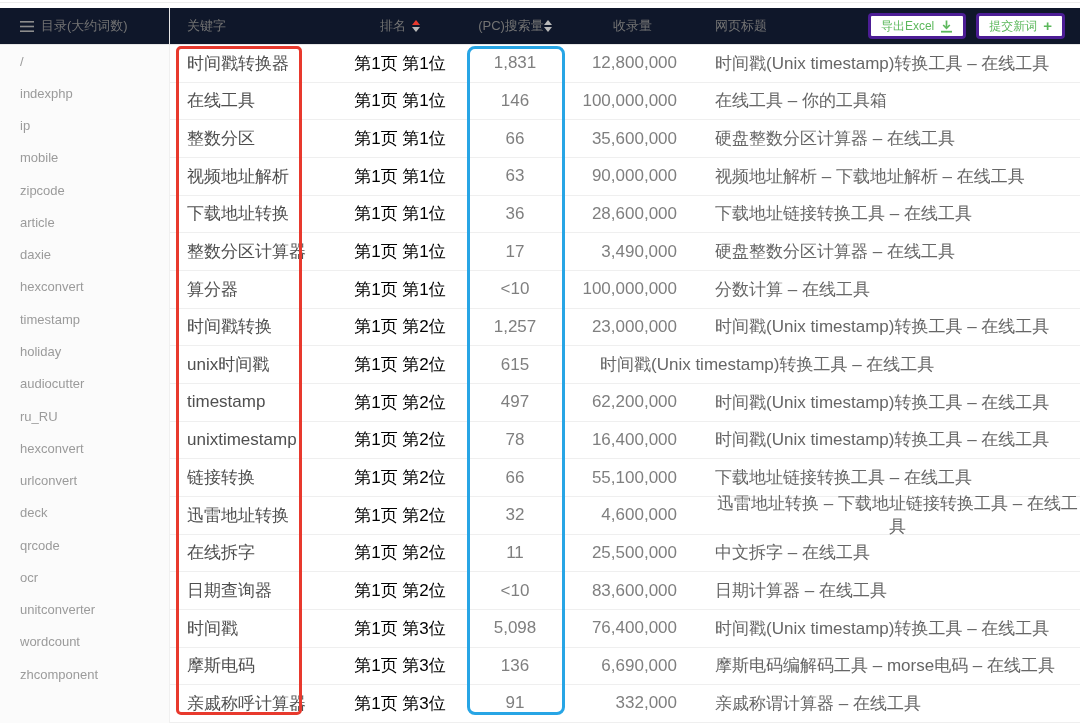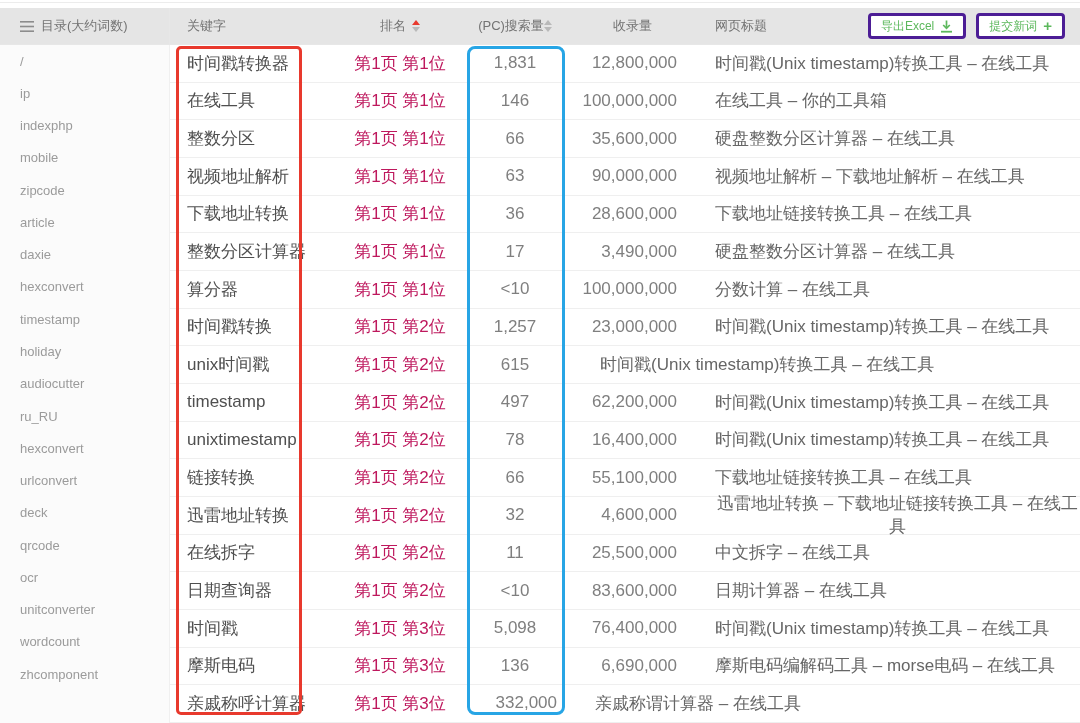--- a/index.html
+++ b/index.html
@@ -3,21 +3,21 @@
 <meta charset="utf-8">
 <style>
   * { margin:0; padding:0; box-sizing:border-box; }
   html,body { width:1080px; height:723px; overflow:hidden; background:#fff;
               font-family:"Liberation Sans","DejaVu Sans",sans-serif; }
   .page { position:relative; width:1080px; height:723px; background:#fff; }
   .topline { position:absolute; top:2px; left:0; width:1080px; height:1px; background:#ececec; }
 
   
   .header { position:absolute; top:8px; left:0; width:1080px; height:37px;
-            background:#e5e5e5; border-bottom:1px solid #e7e7e7;
+            background:#0f172a; border-bottom:1px solid #e7e7e7;
             display:flex; align-items:stretch; font-size:13px; color:#737373; }
   .h-cell { display:flex; align-items:center; }
   .h-sidebar { width:170px; padding-left:20px; border-right:1px solid #e7e7e7; gap:7px; }
   .h-kw    { width:175px; padding-left:17px; }
   .h-rank  { width:110px; justify-content:center; gap:6px; }
   .h-pc    { width:120px; justify-content:center; gap:0; }
   .h-idx   { width:115px; justify-content:center; }
   .h-title { flex:1; padding-left:25px; }
 
   .sorter { display:inline-flex; flex-direction:column; gap:2px; }
@@ -37,21 +37,21 @@
   .s-item { height:32.28px; display:flex; align-items:center; padding-left:20px;
             font-size:13px; color:#9b9b9b; cursor:pointer; }
 
   
   .tbody { position:absolute; top:45px; left:170px; width:910px; height:678px;
            display:flex; flex-direction:column; }
   .row { height:37.667px; display:flex; align-items:stretch; border-bottom:1px solid #efefef;
          font-size:17px; }
   .cell { display:flex; align-items:center; }
   .c-kw    { width:175px; padding-left:17px; color:#4f4f4f; }
-  .c-rank  { width:110px; justify-content:center; color:#be185d; cursor:pointer; }
+  .c-rank  { width:110px; justify-content:center; color:#000000; cursor:pointer; }
   .c-pc    { width:120px; justify-content:center; color:#7f7f7f; }
   .c-idx   { width:115px; justify-content:flex-end; padding-right:13px; color:#7f7f7f; }
   .c-title { flex:1; padding-left:25px; color:#666;text-align:center; }
 
   
   .anno { position:absolute; pointer-events:none; z-index:5; background:transparent; }
   .anno-red  { left:176px; top:46px; width:126px; height:669px;
                border:3px solid #e8392d; border-radius:5px; }
   .anno-blue { left:467px; top:46px; width:98px; height:669px;
                border:3px solid #27a5e5; border-radius:8px; }
@@ -107,22 +107,22 @@
       </button>
       <button class="btn">
         <span>提交新词</span>
         <span class="plus">+</span>
       </button>
     </div>
   </div>
 
   <div class="sidebar">
       <div class="s-item">/</div>
+      <div class="s-item">indexphp</div>
       <div class="s-item">ip</div>
-      <div class="s-item">indexphp</div>
       <div class="s-item">mobile</div>
       <div class="s-item">zipcode</div>
       <div class="s-item">article</div>
       <div class="s-item">daxie</div>
       <div class="s-item">hexconvert</div>
       <div class="s-item">timestamp</div>
       <div class="s-item">holiday</div>
       <div class="s-item">audiocutter</div>
       <div class="s-item">ru_RU</div>
       <div class="s-item">hexconvert</div>
@@ -267,20 +267,21 @@
     <div class="cell c-kw">摩斯电码</div>
     <div class="cell c-rank">第1页 第3位</div>
     <div class="cell c-pc">136</div>
     <div class="cell c-idx">6,690,000</div>
     <div class="cell c-title">摩斯电码编解码工具 – morse电码 – 在线工具</div>
   </div>
 
   <div class="row">
     <div class="cell c-kw">亲戚称呼计算器</div>
     <div class="cell c-rank">第1页 第3位</div>
+    <div class="cell c-pc">91</div>
     <div class="cell c-idx">332,000</div>
     <div class="cell c-title">亲戚称谓计算器 – 在线工具</div>
   </div>
 </div>
 
   <div class="anno anno-red"></div>
   <div class="anno anno-blue"></div>
 </div>
 
 </body></html>

